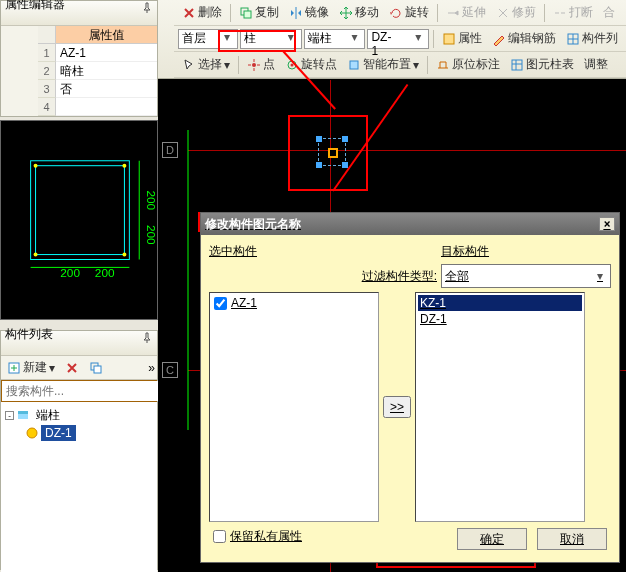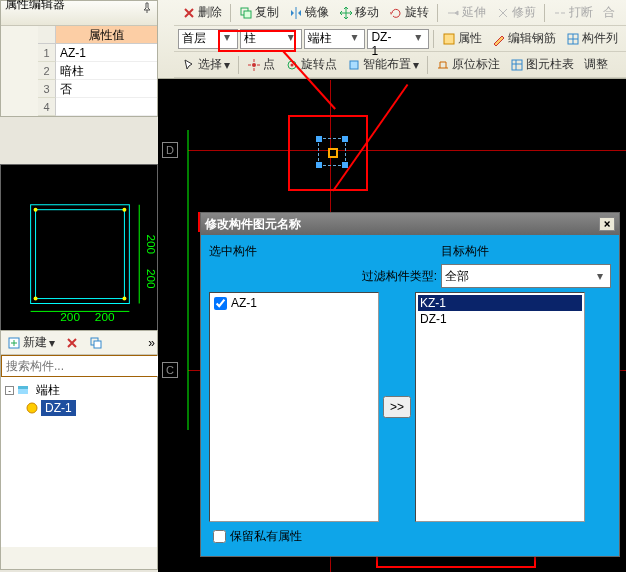--- a/index.html
+++ b/index.html
@@ -15,21 +15,21 @@
   
   .prop-editor { position: absolute; left: 0; top: 0; width: 158px; }
   .prop-grid { background:#fff;margin-left:37px; }
   .prop-grid-header { display:flex; }
   .rownum-col { width: 18px; background:#f0efe6; border-right:1px solid #ccc; border-bottom:1px solid #ccc; text-align:center; height:18px; line-height:18px;}
   .propval-col { flex:1; background:#fccea5; text-align:center; border-bottom:1px solid #ccc; height:18px; line-height:18px; color:#000;}
   .prop-row { display:flex; height:18px; line-height:18px; }
   .rn { width:18px; background:#f0efe6; border-right:1px solid #ccc; border-bottom:1px solid #dcdccc; text-align:center; color:#666; font-size:11px;}
   .val { flex:1; background:#fff; border-bottom:1px solid #eee; padding-left:4px;}
   
-  .preview { position:absolute; left:0; top:120px; width:158px; height:200px; background:#000; border:1px solid #666;margin-top:44px; }
+  .preview { position:absolute; left:0; top:120px; width:158px; height:200px; background:#000; border:1px solid #666; }
   .preview svg { width:100%; height:100%; }
   
   .comp-list { position:absolute; left:0; top:330px; width:158px; height:240px; }
   .comp-toolbar { background:#f4f3ea; border-bottom:1px solid #c8c6b8; height:24px; display:flex; align-items:center; padding:0 2px; gap:2px;}
   .tb-btn { height:20px; padding:0 4px; background:transparent; border:none; display:flex; align-items:center; gap:2px; cursor:pointer; color:#333;}
   .ico { width:14px; height:14px; display:inline-block; }
   .search-row { display:flex; height:22px; background:#fff; border:1px solid #a16207; }
   .search-input { flex:1; border:none; padding:0 4px; background:#fff; }
   .search-btn { width:22px; background:#f0efe6; border-left:1px solid #c8c6b8; }
   .tree { background:#fff; padding:4px; height:170px; }
@@ -53,21 +53,21 @@
   .axis { position:absolute; background:#a00; }
   .axis-label { position:absolute; width:16px; height:16px; border:1px solid #888; background:#000; color:#888; text-align:center; line-height:14px; font-size:11px;}
   .dim-text { position:absolute; color:#0f0; font-size:12px; transform:rotate(-90deg); transform-origin:left top;}
   .sel-box { position:absolute; border:1px dashed #6ad; }
   .sel-handle { position:absolute; width:6px; height:6px; background:#4af; }
   .sel-center { position:absolute; width:10px; height:10px; border:2px solid #fa0; background:#000;}
   .red-box { position:absolute; border:2px solid #f00; pointer-events:none;}
   .red-line { position:absolute; background:#f00; pointer-events:none; height:2px; transform-origin:left center;}
   
   
-  .dlg { position:absolute; left:200px; top:212px; width:420px; background:#0ea5e9; border:1px solid #666; box-shadow:2px 2px 4px rgba(0,0,0,.4);}
+  .dlg { position:absolute; left:200px; top:212px; width:420px; background:#fef9c3; border:1px solid #666; box-shadow:2px 2px 4px rgba(0,0,0,.4);text-decoration:underline;}
   .dlg-title { height:22px; background:linear-gradient(#888,#666); color:#fff; display:flex; align-items:center; padding:0 4px; justify-content:space-between; font-weight:bold;}
   .dlg-close { width:16px; height:14px; background:#ece9d8; color:#000; text-align:center; line-height:12px; font-family:monospace; cursor:pointer; border:1px solid #888;}
   .dlg-body { padding:8px; }
   .dlg-labels { display:flex; justify-content:space-between; margin-bottom:4px;}
   .filter-row { display:flex; align-items:center; justify-content:flex-end; gap:4px; margin-bottom:4px;}
   .filter-combo { width:170px; height:20px; border:1px solid #777; background:#fff; display:flex; align-items:center; padding:11px 3px;}
   .dlg-lists { display:flex; gap:4px; align-items:stretch;}
   .listbox { width:170px; height:230px; background:#fff; border:1px inset #999; padding:2px;}
   .mid-btns { display:flex; flex-direction:column; justify-content:center; gap:6px; align-items:center;}
   .mid-btn { width:28px; height:22px;}
@@ -129,20 +129,28 @@
       <text x="60" y="158" fill="#0f0" font-size="10">200</text>
       <text x="95" y="158" fill="#0f0" font-size="10">200</text>
       <text x="148" y="70" fill="#0f0" font-size="10" transform="rotate(90 148 70)">200</text>
       <text x="148" y="105" fill="#0f0" font-size="10" transform="rotate(90 148 105)">200</text>
       <line x1="30" y1="148" x2="130" y2="148" stroke="#0f0"></line>
       <line x1="140" y1="40" x2="140" y2="140" stroke="#0f0"></line>
     </svg>
   </div>
 
   <div class="comp-list panel">
+    <div class="panel-header">
+      <span>构件列表</span>
+      <span class="pin-icon">
+        <svg viewBox="0 0 12 12">
+            <path d="M5 1h2v5l2 2H3l2-2z M6 8v3" stroke="#555" fill="none"></path>
+          </svg>
+      </span>
+    </div>
     <div class="comp-toolbar">
       <button class="tb-btn">
         <span class="ico"><svg viewBox="0 0 14 14">
               <rect x="2" y="2" width="10" height="10" fill="#fff" stroke="#38c"></rect>
               <path d="M7 4v6M4 7h6" stroke="#2a5"></path>
             </svg></span>
         <span>新建</span>
         <span>▾</span>
       </button>
       <button class="tb-btn">
@@ -408,15 +416,19 @@
       <div class="listbox">
         <div class="list-item sel">KZ-1</div>
         <div class="list-item">DZ-1</div>
       </div>
     </div>
     <div class="dlg-foot">
       <label class="chk-row">
         <input type="checkbox" style="">
         <span>保留私有属性</span>
       </label>
+      <div style="display:flex; gap:10px;">
+        <button class="dlg-btn">确定</button>
+        <button class="dlg-btn">取消</button>
+      </div>
     </div>
   </div>
 </div>
 
 </body></html>

